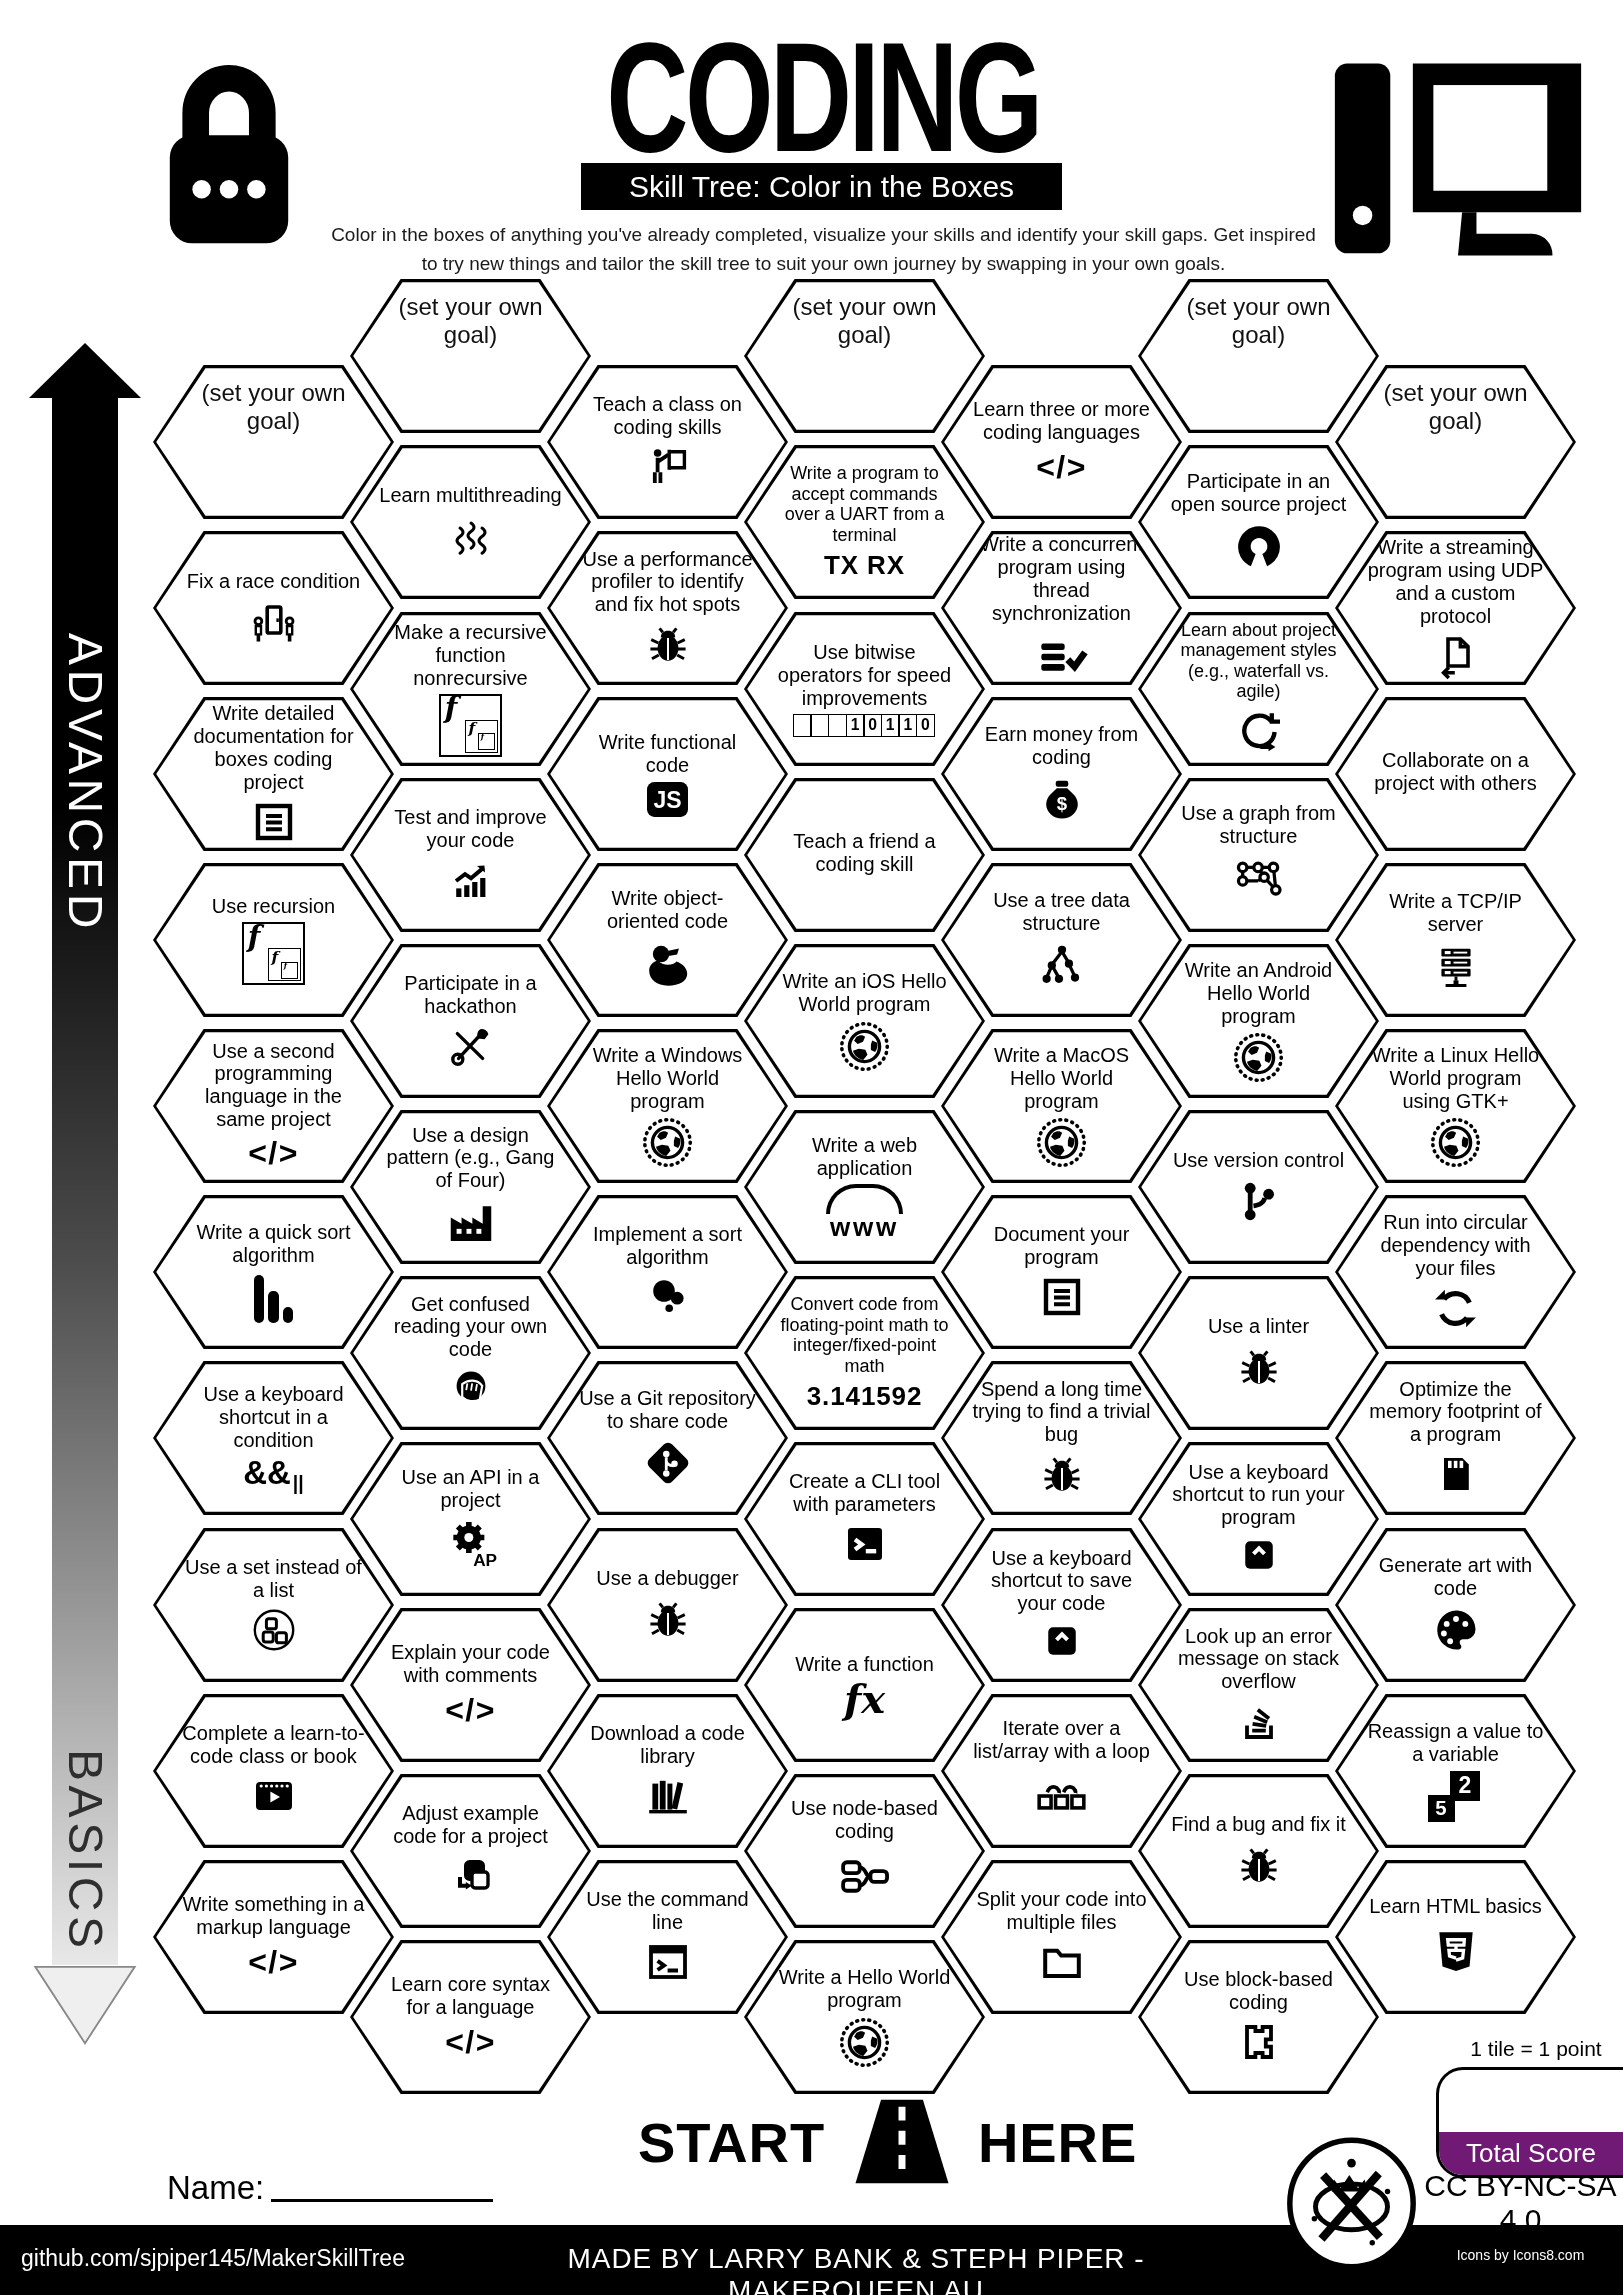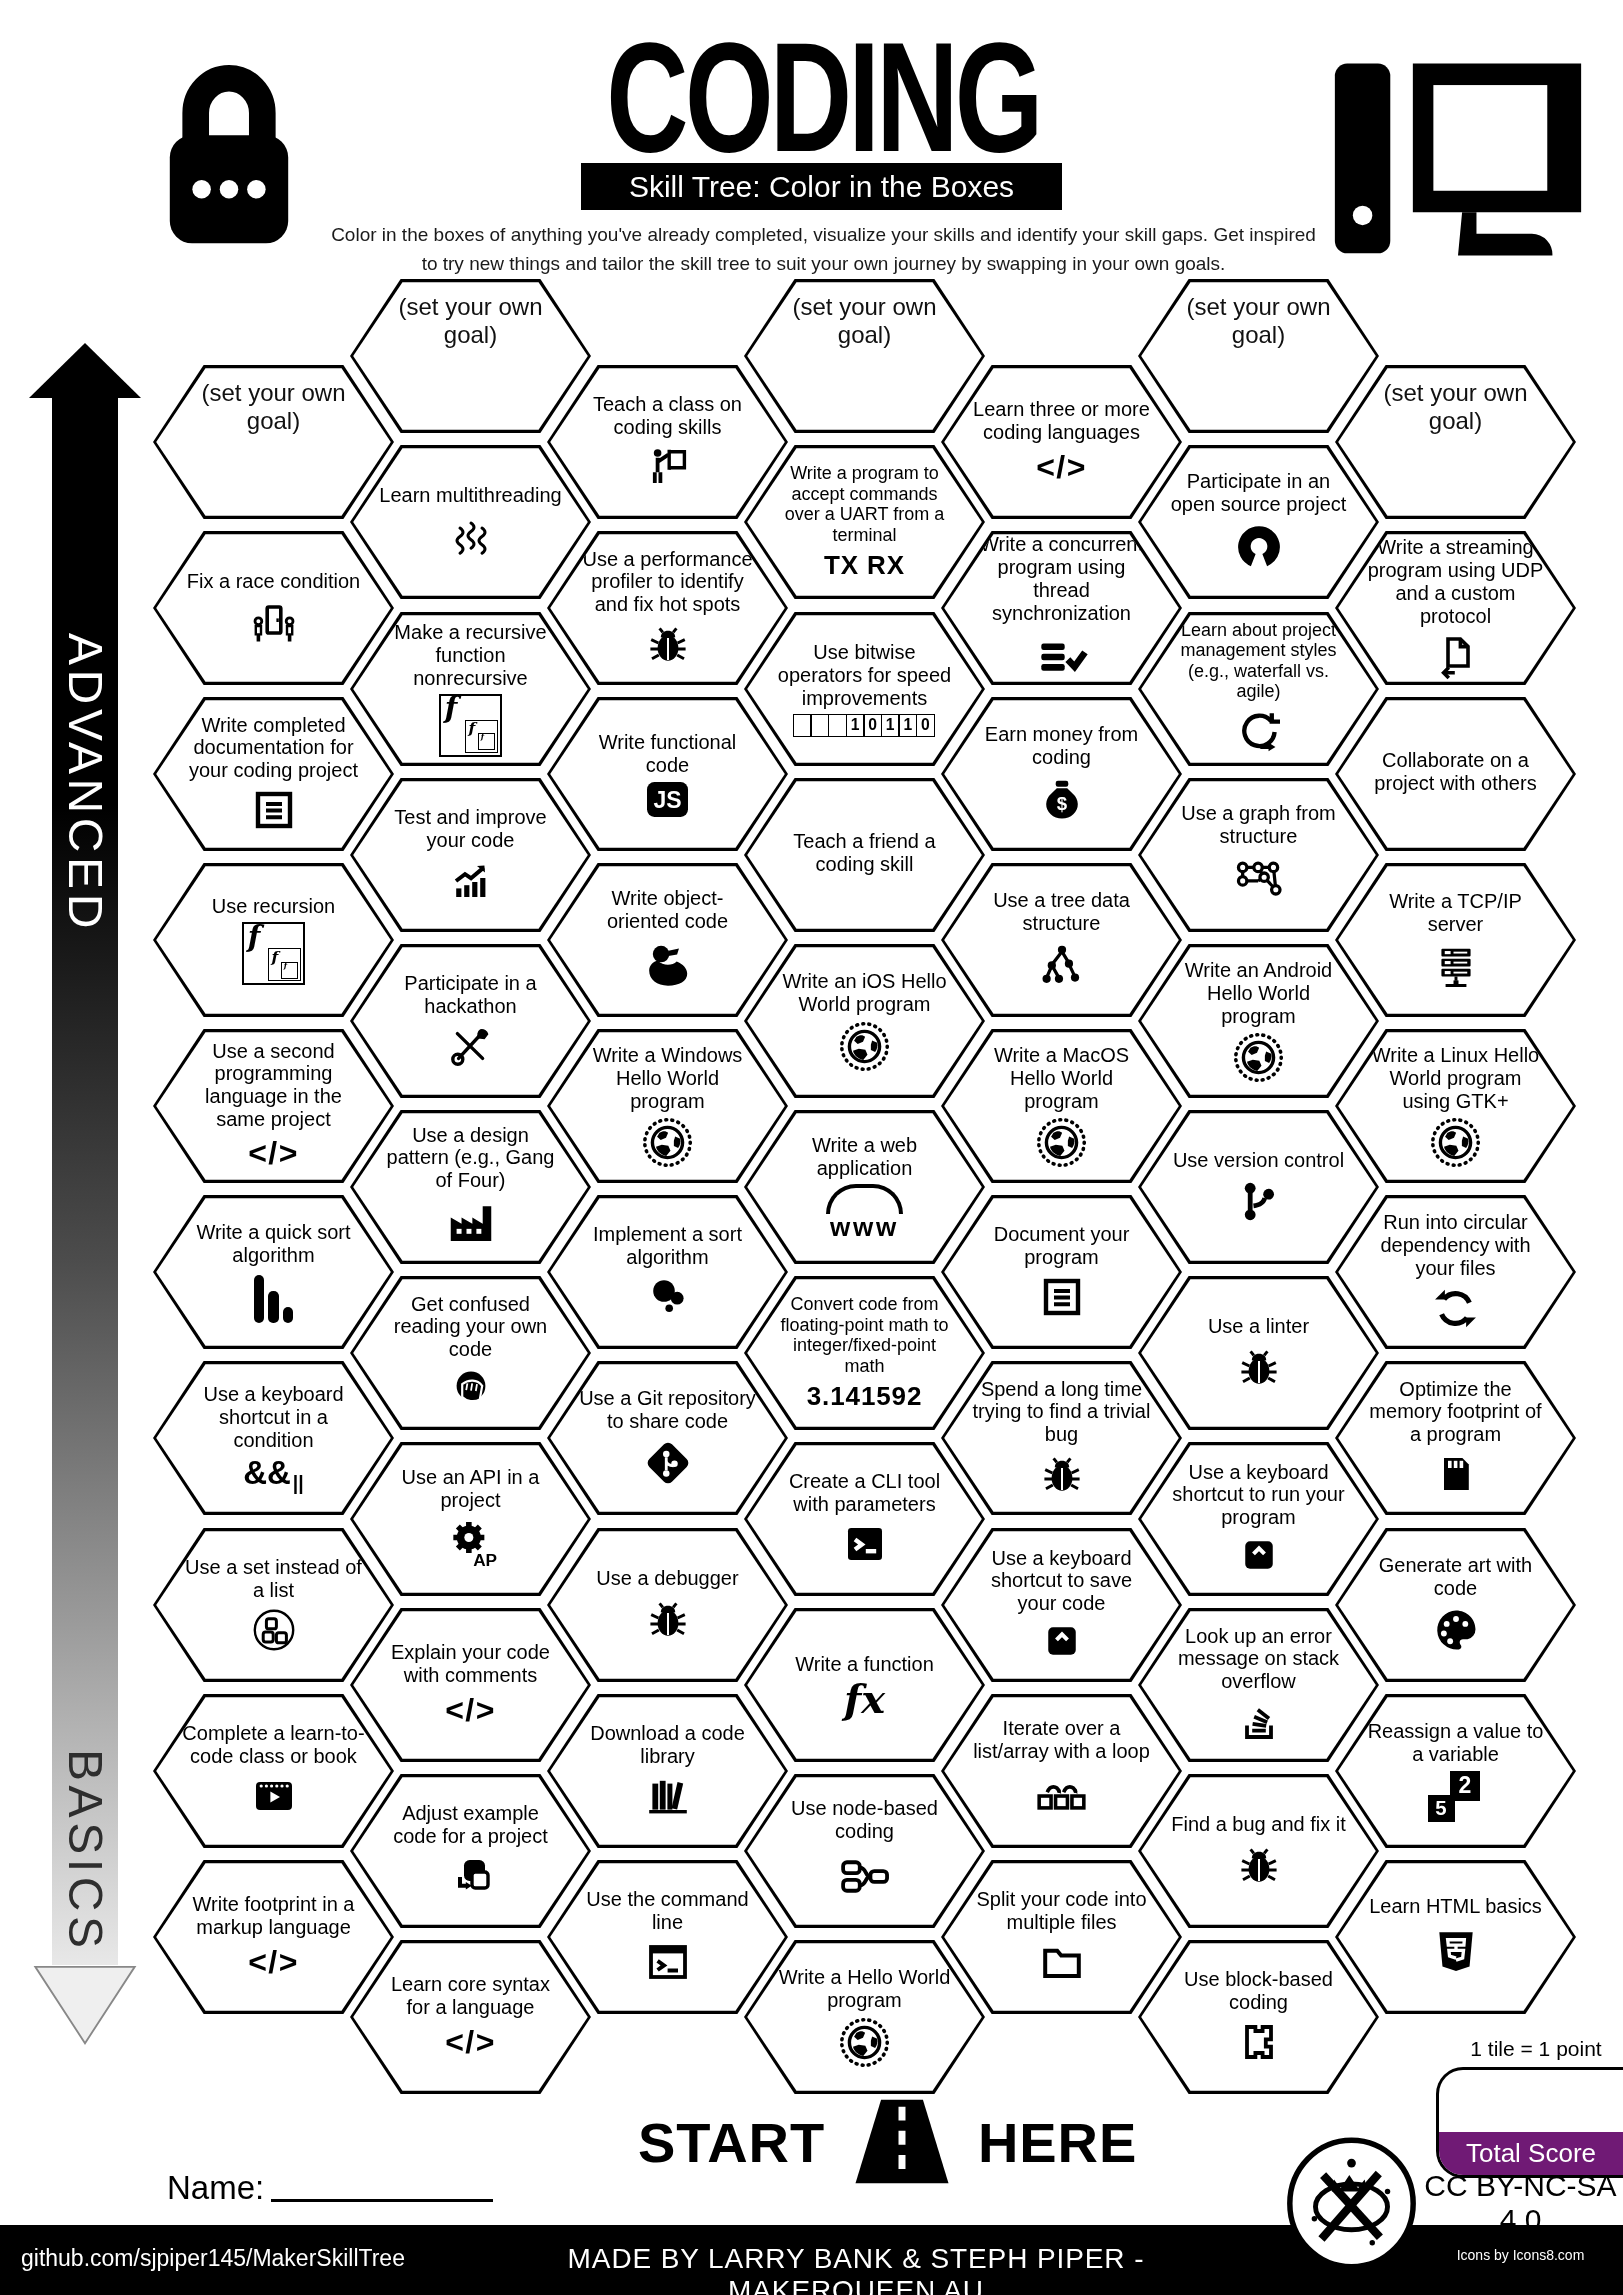--- a/index.html
+++ b/index.html
@@ -154,21 +154,21 @@
                 <rect x="8.6" y="4.5" width="6.8" height="13" rx="0.8" fill="none" stroke="#000" stroke-width="1.8"></rect>
                 <rect x="13.2" y="10.2" width="1.2" height="1.8" fill="#000"></rect>
               </svg>
             </div>
           </div>
         </div>
       </div>
       <div class="hex" style="left: 153px; top: 697px;">
         <div class="hex-in">
           <div class="hex-content">
-            <div class="hex-label">Write completed documentation for your coding project</div>
+            <div class="hex-label">Write detailed documentation for boxes coding project</div>
             <div class="hex-icon">
               <svg width="48" height="48" viewBox="0 0 24 24">
                 <rect x="4" y="4" width="16" height="16" fill="none" stroke="#000" stroke-width="2.2"></rect>
                 <path d="M8 9h8M8 12.3h8M8 15.6h8" stroke="#000" stroke-width="2"></path>
               </svg>
             </div>
           </div>
         </div>
       </div>
       <div class="hex" style="left: 153px; top: 863px;">
@@ -255,21 +255,21 @@
                   <path d="M10.2 9.8v5.4l4.8-2.7z"></path>
                 </g>
               </svg>
             </div>
           </div>
         </div>
       </div>
       <div class="hex" style="left: 153px; top: 1860px;">
         <div class="hex-in">
           <div class="hex-content">
-            <div class="hex-label">Write footprint in a markup language</div>
+            <div class="hex-label">Write something in a markup language</div>
             <div class="hex-icon">
               <span class="t-code">&lt;/&gt;</span>
             </div>
           </div>
         </div>
       </div>
       <div class="hex goal" style="left: 350px; top: 279px;">
         <div class="hex-in">
           <div class="hex-content goal">
             <div class="hex-label">(set your own goal)</div>

